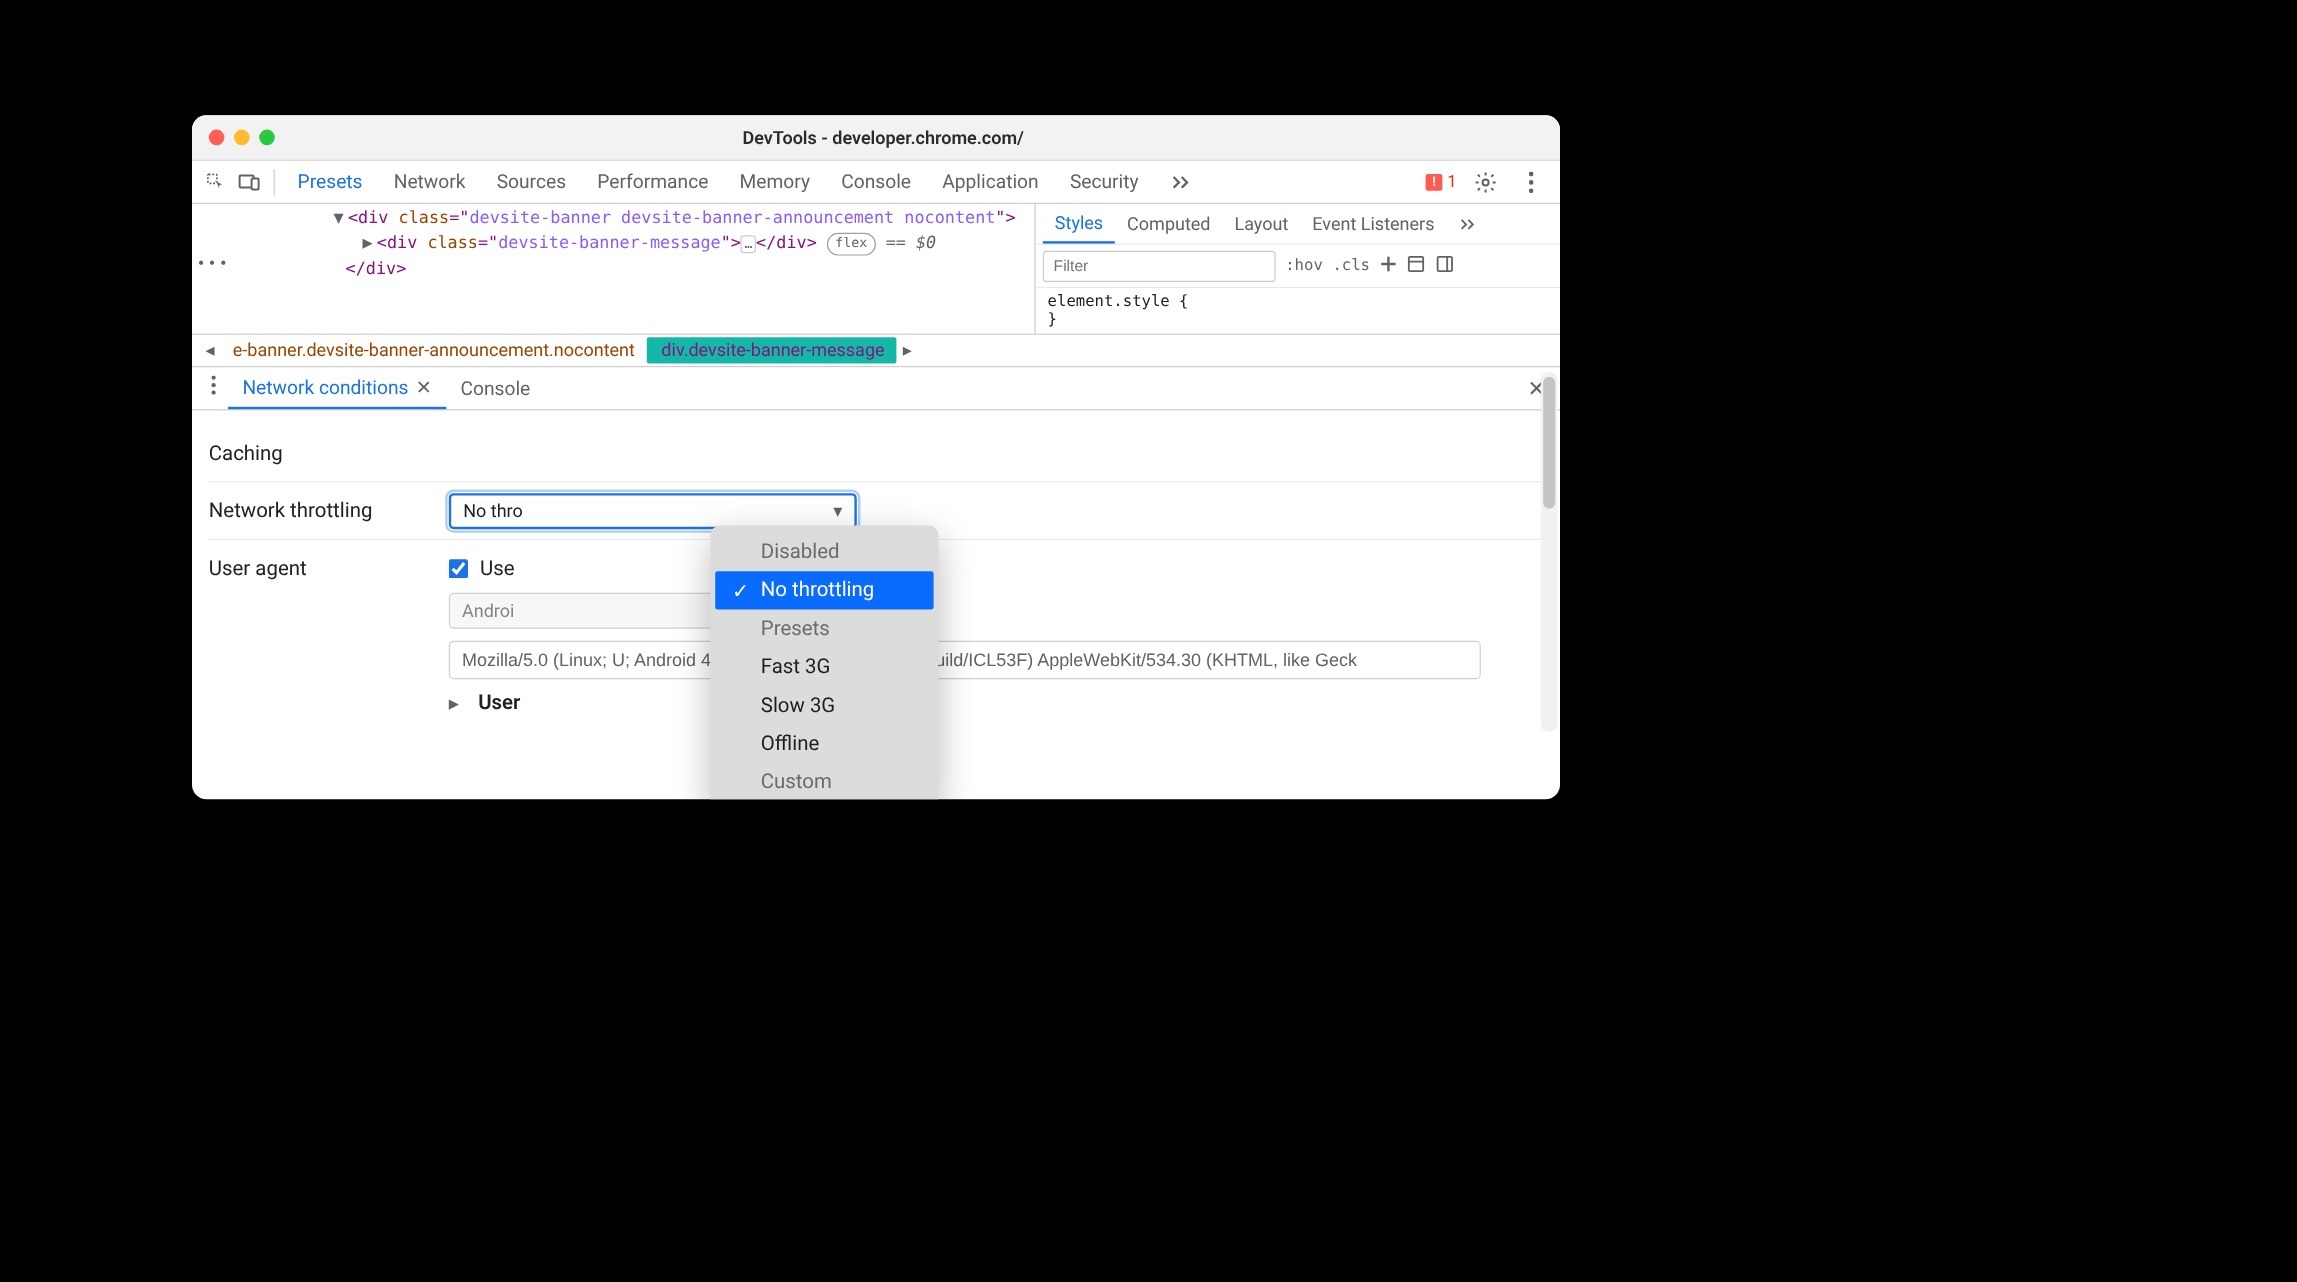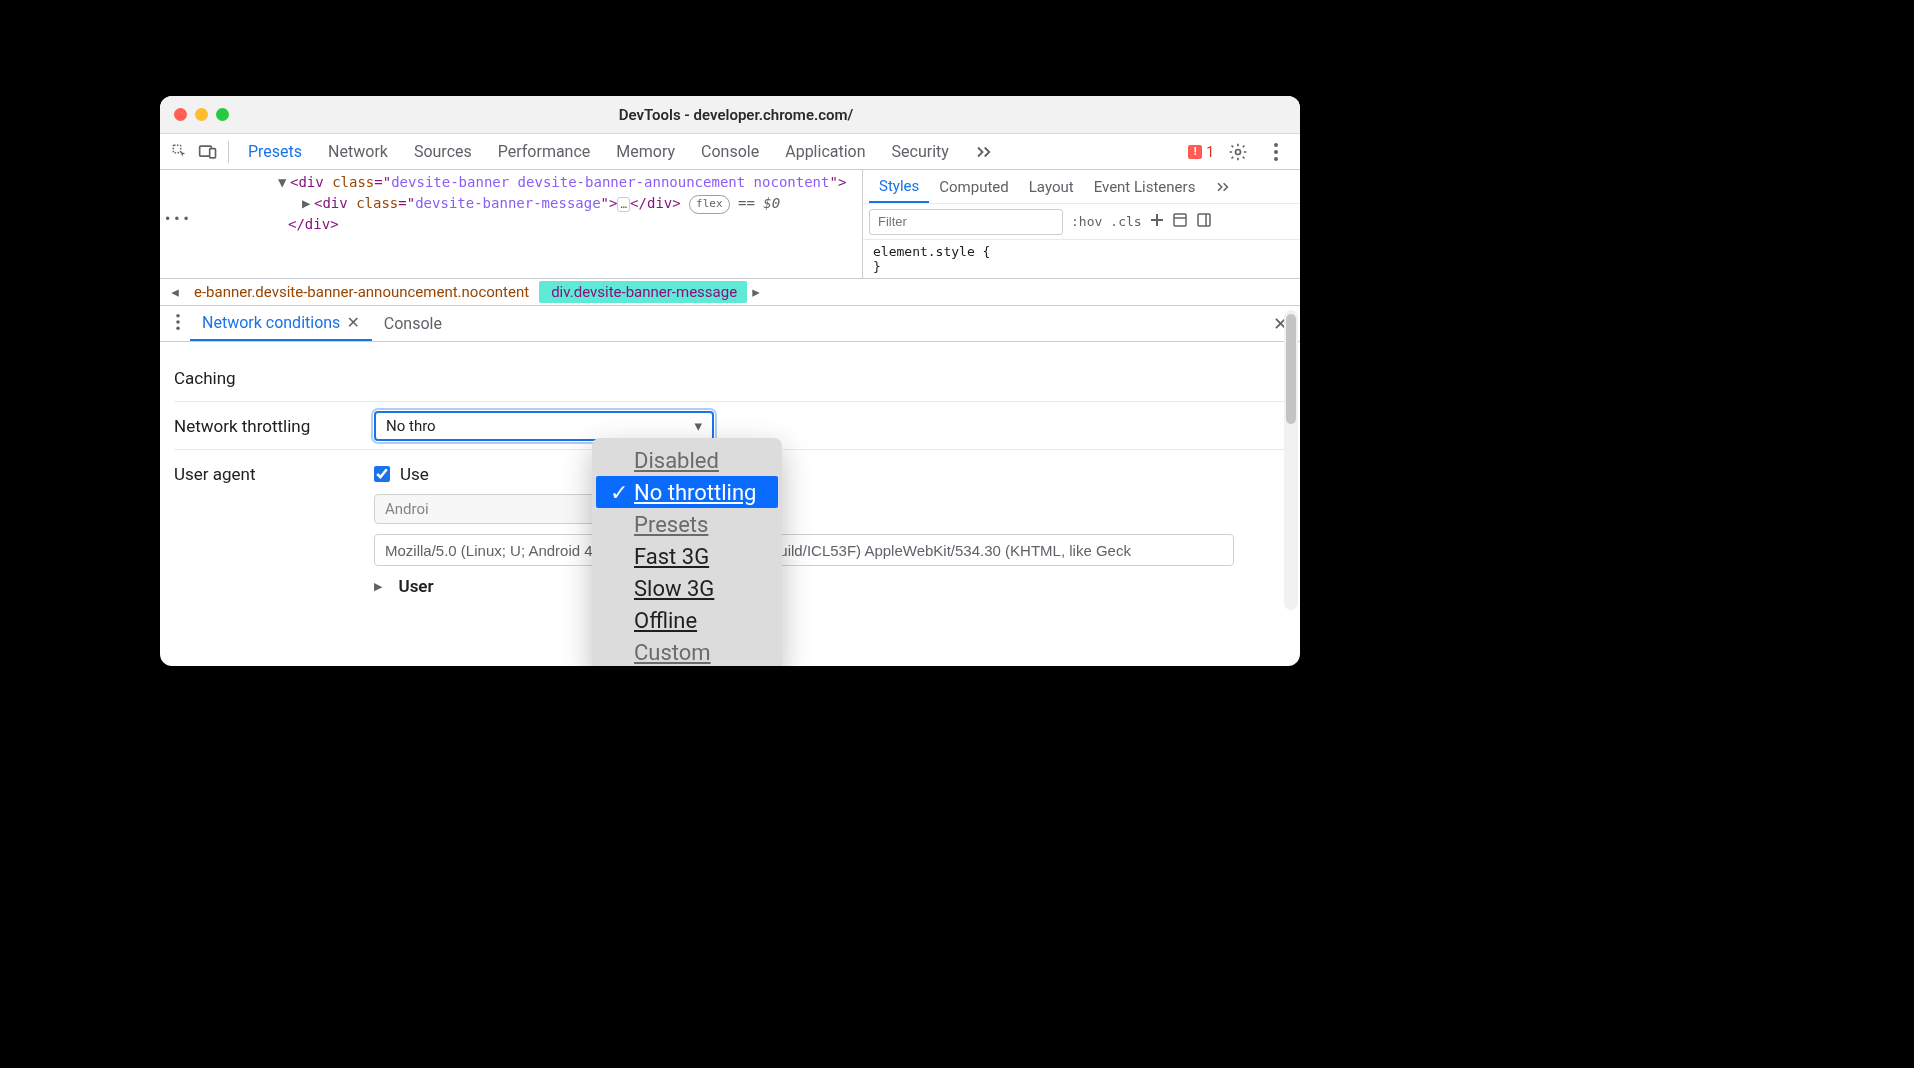--- a/index.html
+++ b/index.html
@@ -159,21 +159,21 @@
     border-bottom: 1px solid #cacdd1;
     display: flex;
     align-items: center;
     font-size: 15px;
     padding: 0 6px;
     gap: 0;
     overflow: hidden;
   }
   .bc-arrow { width: 18px; text-align:center; color:#5f6368; cursor:pointer; }
   .bc-seg { padding: 2px 10px; white-space: nowrap; color: #994500; }
-  .bc-seg.sel { background: #5eead4; color: #881280; border-radius: 2px; padding-left: 12px; }
+  .bc-seg.sel { background: #14b8a6; color: #881280; border-radius: 2px; padding-left: 12px; }
 
   .drawer-tabs {
     height: 36px;
     display: flex;
     align-items: center;
     padding-left: 6px;
     border-bottom: 1px solid #cacdd1;
     position: relative;
   }
   .drawer-more { width:24px; text-align:center; color:#5f6368; cursor:pointer; font-size:18px; }
@@ -251,25 +251,24 @@
     background: #dcdcdc;
     border-radius: 8px;
     box-shadow: 0 10px 30px rgba(0,0,0,0.25);
     padding: 6px 0;
     z-index: 50;
   }
   .dd-item {
     height: 32px;
     display:flex;align-items:center;
     padding: 0 14px 0 42px;
-    font-size: 22px;
+    font-size: 17px;
     color:#1f1f1f;
     cursor:pointer;
     position:relative;
-    text-decoration:underline;
   }
   .dd-item.header { color:#6b6b6b; cursor:default; }
   .dd-item.selected { background:#0a6cff; color:#fff; border-radius:2px; margin:0 4px; padding-left:38px; }
   .dd-check { position:absolute; left:14px; color:#fff; }
 
   .flex-badge {
     display:inline-block;
     border:1px solid #9aa0a6;
     border-radius:10px;
     font-size:11px;

